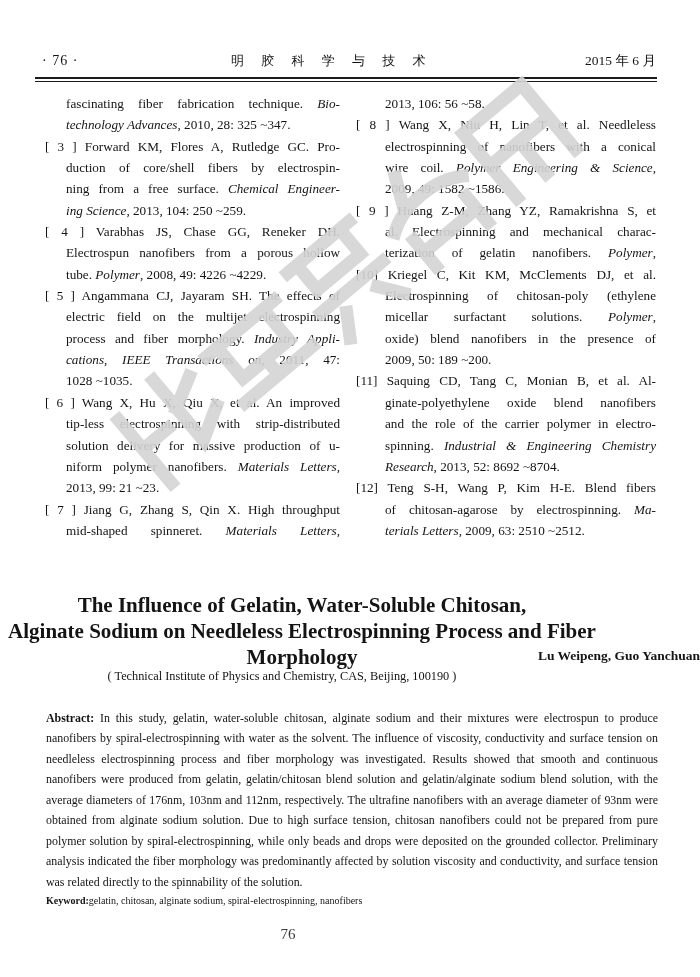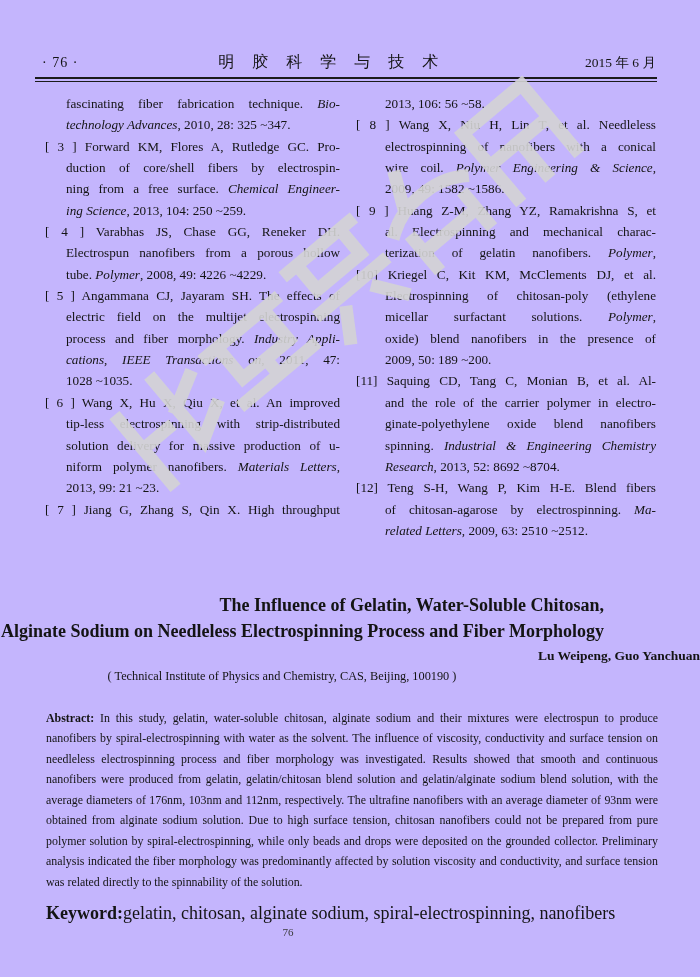--- a/index.html
+++ b/index.html
@@ -1,51 +1,51 @@
 <!DOCTYPE html>
 <html><head>
 <meta charset="utf-8">
 <style>
   html,body{margin:0;padding:0;background:#e9e9e9;}
-  .page{position:relative;width:700px;height:977px;margin:0 auto;background:#c4b5fd;
+  .page{position:relative;width:700px;height:977px;margin:0 auto;background:#ffffff;
         font-family:"Liberation Serif",serif;color:#141414;overflow:hidden;}
   
   .header{position:absolute;top:52px;left:42px;right:44px;display:flex;
           justify-content:space-between;align-items:baseline;font-size:14px;}
   .hdr-pageno{font-size:14px;letter-spacing:1px;}
-  .hdr-journal{font-size:16px;letter-spacing:7px;font-weight:500;}
+  .hdr-journal{font-size:13px;letter-spacing:7px;font-weight:500;}
   .hdr-date{font-size:13.5px;}
   .double-rule{position:absolute;top:77px;left:35px;width:622px;height:2px;
                border-top:2px solid #1b1b1b;border-bottom:1px solid #1b1b1b;}
   
   .watermark{position:absolute;top:0;left:0;pointer-events:none;z-index:3;}
   
   .refs-col{position:absolute;top:93px;font-size:13.2px;line-height:21.35px;z-index:2;}
   .col-left{left:45px;width:295px;}
   .col-right{left:356px;width:300px;font-family:Liberation Serif, serif;}
   .ref-line{white-space:nowrap;}
   .col-left .cont{padding-left:21px;}
   .col-right .cont{padding-left:29px;}
   .just{text-align:justify;text-align-last:justify;white-space:normal;}
   .it{font-style:italic;}
   
-  .art-title{position:absolute;top:592px;left:0;width:604px;text-align:right;
-             font-weight:bold;font-size:18px;line-height:26px;z-index:2;}
+  .art-title{position:absolute;top:592px;left:0;width:604px;text-align:center;
+             font-weight:bold;font-size:21px;line-height:26px;z-index:2;}
   .art-authors{position:absolute;top:648px;left:0;width:700px;text-align:right;
                font-weight:bold;font-size:13.5px;z-index:2;}
   .art-affil{position:absolute;top:669px;left:0;width:564px;text-align:center;
              font-size:12.3px;z-index:2;}
   
   .abstract{position:absolute;top:696px;left:46px;width:612px;font-size:11.9px;
             line-height:20.5px;text-align:justify;z-index:2;}
   .lbl{font-weight:bold;}
-  .keyword{position:absolute;top:885px;left:46px;width:612px;font-size:18px;z-index:2;}
+  .keyword{position:absolute;top:885px;left:46px;width:612px;font-size:10px;z-index:2;}
   
   .footer{position:absolute;top:926px;left:0;width:576px;text-align:center;
-          font-size:11px;color:#3a3a3a;z-index:2;}
+          font-size:15px;color:#3a3a3a;z-index:2;}
 </style>
 </head>
 <body>
 
 <div class="page">
 
   <svg class="watermark" width="700" height="977" viewBox="0 0 700 977" aria-hidden="true">
     <g transform="translate(175,425) rotate(-40)" stroke="#d4d4d4" stroke-width="13" fill="none" stroke-linecap="square" opacity="0.9">
       <g transform="translate(0,0)">
         <path d="M-40,-40 L-40,42 M-40,-2 L-8,-2 M12,-48 L12,30 L44,12 M12,-12 L42,-28"></path>
@@ -86,43 +86,44 @@
       <div class="ref-line cont just"><span>electric field on the multijet electrospinning</span></div>
       <div class="ref-line cont just"><span>process and fiber morphology. </span><span class="it">Industry Appli-</span></div>
       <div class="ref-line cont just"><span class="it">cations</span><span>, </span><span class="it">IEEE Transactions on</span><span>, 2011, 47:</span></div>
       <div class="ref-line cont"><span>1028 ~1035.</span></div>
       <div class="ref-line just"><span>[ 6 ] Wang X, Hu X, Qiu X, et al. An improved</span></div>
       <div class="ref-line cont just"><span>tip-less electrospinning with strip-distributed</span></div>
       <div class="ref-line cont just"><span>solution delivery for massive production of u-</span></div>
       <div class="ref-line cont just"><span>niform polymer nanofibers. </span><span class="it">Materials Letters</span><span>,</span></div>
       <div class="ref-line cont"><span>2013, 99: 21 ~23.</span></div>
       <div class="ref-line just"><span>[ 7 ] Jiang G, Zhang S, Qin X. High throughput</span></div>
+      <div class="ref-line cont just"><span>mid-shaped spinneret. </span><span class="it">Materials Letters</span><span>,</span></div>
     </div>
   <div class="refs-col col-right">
       <div class="ref-line cont"><span>2013, 106: 56 ~58.</span></div>
       <div class="ref-line just"><span>[ 8 ] Wang X, Niu H, Lin T, et al. Needleless</span></div>
       <div class="ref-line cont just"><span>electrospinning of nanofibers with a conical</span></div>
       <div class="ref-line cont just"><span>wire coil. </span><span class="it">Polymer Engineering &amp; Science</span><span>,</span></div>
       <div class="ref-line cont"><span>2009, 49: 1582 ~1586.</span></div>
       <div class="ref-line just"><span>[ 9 ] Huang Z-M, Zhang YZ, Ramakrishna S, et</span></div>
       <div class="ref-line cont just"><span>al. Electrospinning and mechanical charac-</span></div>
       <div class="ref-line cont just"><span>terization of gelatin nanofibers. </span><span class="it">Polymer</span><span>,</span></div>
       <div class="ref-line just"><span>[10] Kriegel C, Kit KM, McClements DJ, et al.</span></div>
       <div class="ref-line cont just"><span>Electrospinning of chitosan-poly (ethylene</span></div>
       <div class="ref-line cont just"><span>micellar surfactant solutions. </span><span class="it">Polymer</span><span>,</span></div>
       <div class="ref-line cont just"><span>oxide) blend nanofibers in the presence of</span></div>
       <div class="ref-line cont"><span>2009, 50: 189 ~200.</span></div>
       <div class="ref-line just"><span>[11] Saquing CD, Tang C, Monian B, et al. Al-</span></div>
+      <div class="ref-line cont just"><span>ginate-polyethylene oxide blend nanofibers</span></div>
       <div class="ref-line cont just"><span>and the role of the carrier polymer in electro-</span></div>
-      <div class="ref-line cont just"><span>ginate-polyethylene oxide blend nanofibers</span></div>
       <div class="ref-line cont just"><span>spinning. </span><span class="it">Industrial &amp; Engineering Chemistry</span></div>
       <div class="ref-line cont"><span class="it">Research</span><span>, 2013, 52: 8692 ~8704.</span></div>
       <div class="ref-line just"><span>[12] Teng S-H, Wang P, Kim H-E. Blend fibers</span></div>
       <div class="ref-line cont just"><span>of chitosan-agarose by electrospinning. </span><span class="it">Ma-</span></div>
-      <div class="ref-line cont"><span class="it">related Letters</span><span>, 2009, 63: 2510 ~2512.</span></div>
+      <div class="ref-line cont"><span class="it">terials Letters</span><span>, 2009, 63: 2510 ~2512.</span></div>
     </div>
 
   <div class="art-title">
     <div>The Influence of Gelatin, Water-Soluble Chitosan,</div>
     <div>Alginate Sodium on Needleless Electrospinning Process and Fiber Morphology</div>
   </div>
   <div class="art-authors">Lu Weipeng, Guo Yanchuan</div>
   <div class="art-affil">( Technical Institute of Physics and Chemistry, CAS, Beijing, 100190 )</div>
 
   <p class="abstract"><span class="lbl">Abstract:</span> <span>In this study, gelatin, water-soluble chitosan, alginate sodium and their mixtures were electrospun to produce nanofibers by spiral-electrospinning with water as the solvent. The influence of viscosity, conductivity and surface tension on needleless electrospinning process and fiber morphology was investigated. Results showed that smooth and continuous nanofibers were produced from gelatin, gelatin/chitosan blend solution and gelatin/alginate sodium blend solution, with the average diameters of 176nm, 103nm and 112nm, respectively. The ultrafine nanofibers with an average diameter of 93nm were obtained from alginate sodium solution. Due to high surface tension, chitosan nanofibers could not be prepared from pure polymer solution by spiral-electrospinning, while only beads and drops were deposited on the grounded collector. Preliminary analysis indicated the fiber morphology was predominantly affected by solution viscosity and conductivity, and surface tension was related directly to the spinnability of the solution.</span></p>

